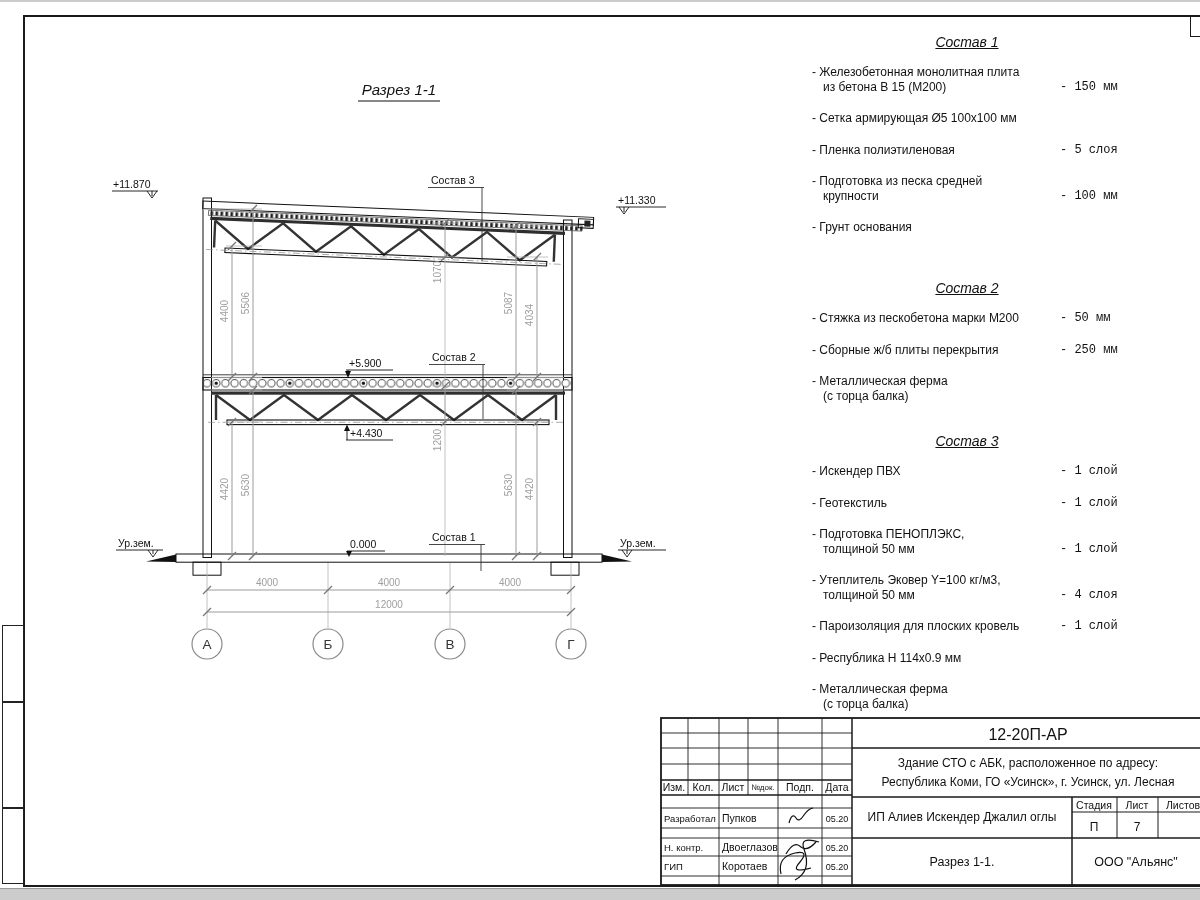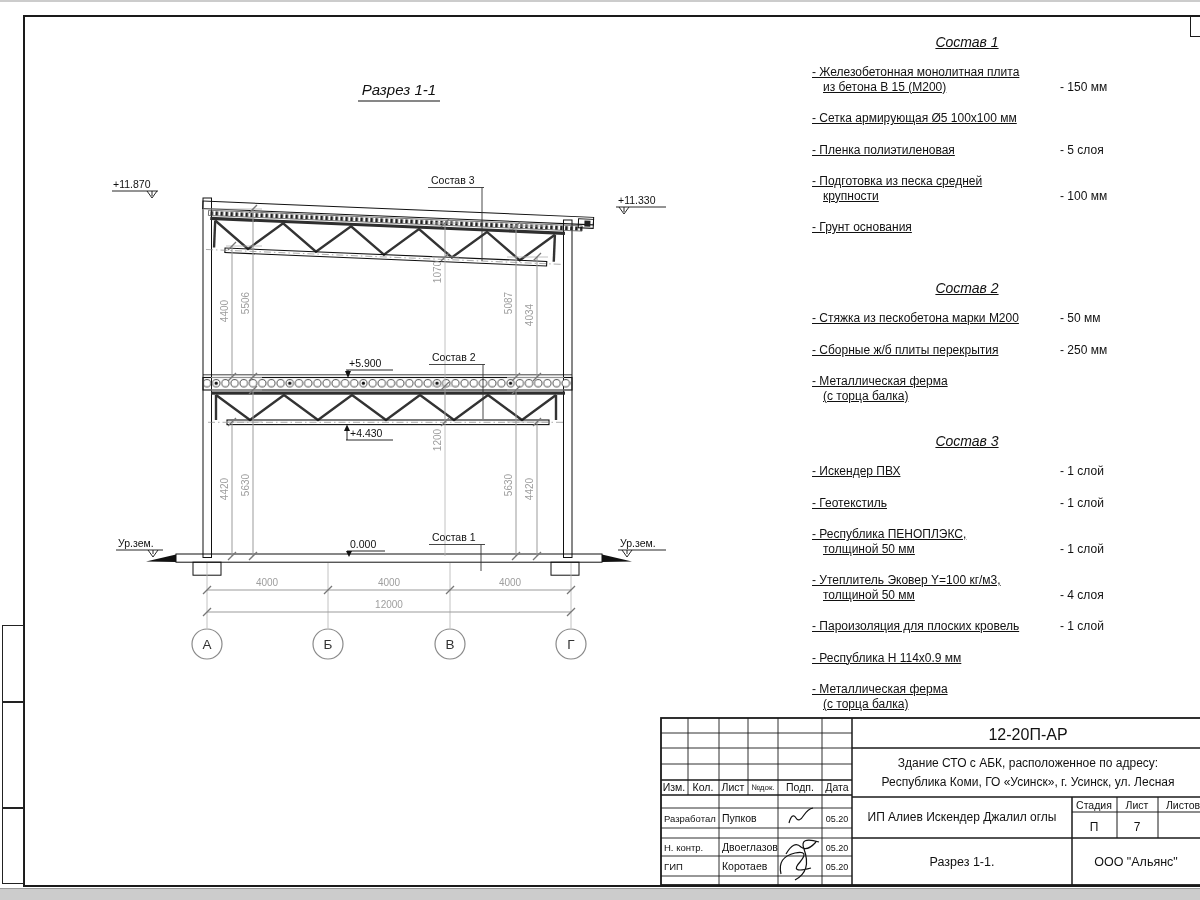--- a/index.html
+++ b/index.html
@@ -9,23 +9,23 @@
   #frame{left:23px;top:15px;width:1177px;height:868px;
          border-left:2px solid #1a1a1a;border-top:2px solid #1a1a1a;border-bottom:2px solid #1a1a1a;}
   .mbox{left:2px;width:20px;border:1.5px solid #222;background:#fff;}
   #cornerbox{left:1190px;top:17px;width:14px;height:19px;border:1.5px solid #1a1a1a;border-top:none;}
   .edge-strip{left:0;width:1200px;background:#cccccc;}
   
   .comp{position:absolute;left:812px;width:392px;}
   .ctitle{width:310px;text-align:center;font-style:italic;font-size:14px;
           text-decoration:underline;margin-bottom:15px;}
   .item{display:flex;align-items:flex-end;margin-bottom:17px;font-size:12px;line-height:14.5px;}
-  .itxt{width:248px;text-decoration:underline;}
+  .itxt{width:248px;}
   .itxt .l2{padding-left:11px;}
-  .ival{width:140px;}
+  .ival{width:140px;font-family:Liberation Mono, monospace;}
   
   svg{position:absolute;overflow:visible;}
   svg text{font-family:"Liberation Sans",sans-serif;fill:#111;}
   .blk{stroke:#111;fill:none;}
   .dim{stroke:#9b9b9b;stroke-width:1;fill:none;}
   .ext{stroke:#b3b3b3;stroke-width:.8;fill:none;}
   .tick{stroke:#777;stroke-width:1.3;}
   .dimt{fill:#9e9e9e;font-size:10px;}
   .lbl{font-size:10.5px;}
   .lbl-u{stroke:#111;stroke-width:.9;}
@@ -341,21 +341,21 @@
   </div>
   <div class="item">
     <div class="itxt">
         <div>- Геотекстиль</div>
         <div class="l2"></div>
       </div>
     <div class="ival">- 1 слой</div>
   </div>
   <div class="item">
     <div class="itxt">
-        <div>- Республика ПЕНОПЛЭКС,</div>
+        <div>- Подготовка ПЕНОПЛЭКС,</div>
         <div class="l2">толщиной 50 мм</div>
       </div>
     <div class="ival">- 1 слой</div>
   </div>
   <div class="item">
     <div class="itxt">
         <div>- Утеплитель Эковер Y=100 кг/м3,</div>
         <div class="l2">толщиной 50 мм</div>
       </div>
     <div class="ival">- 4 слоя</div>

